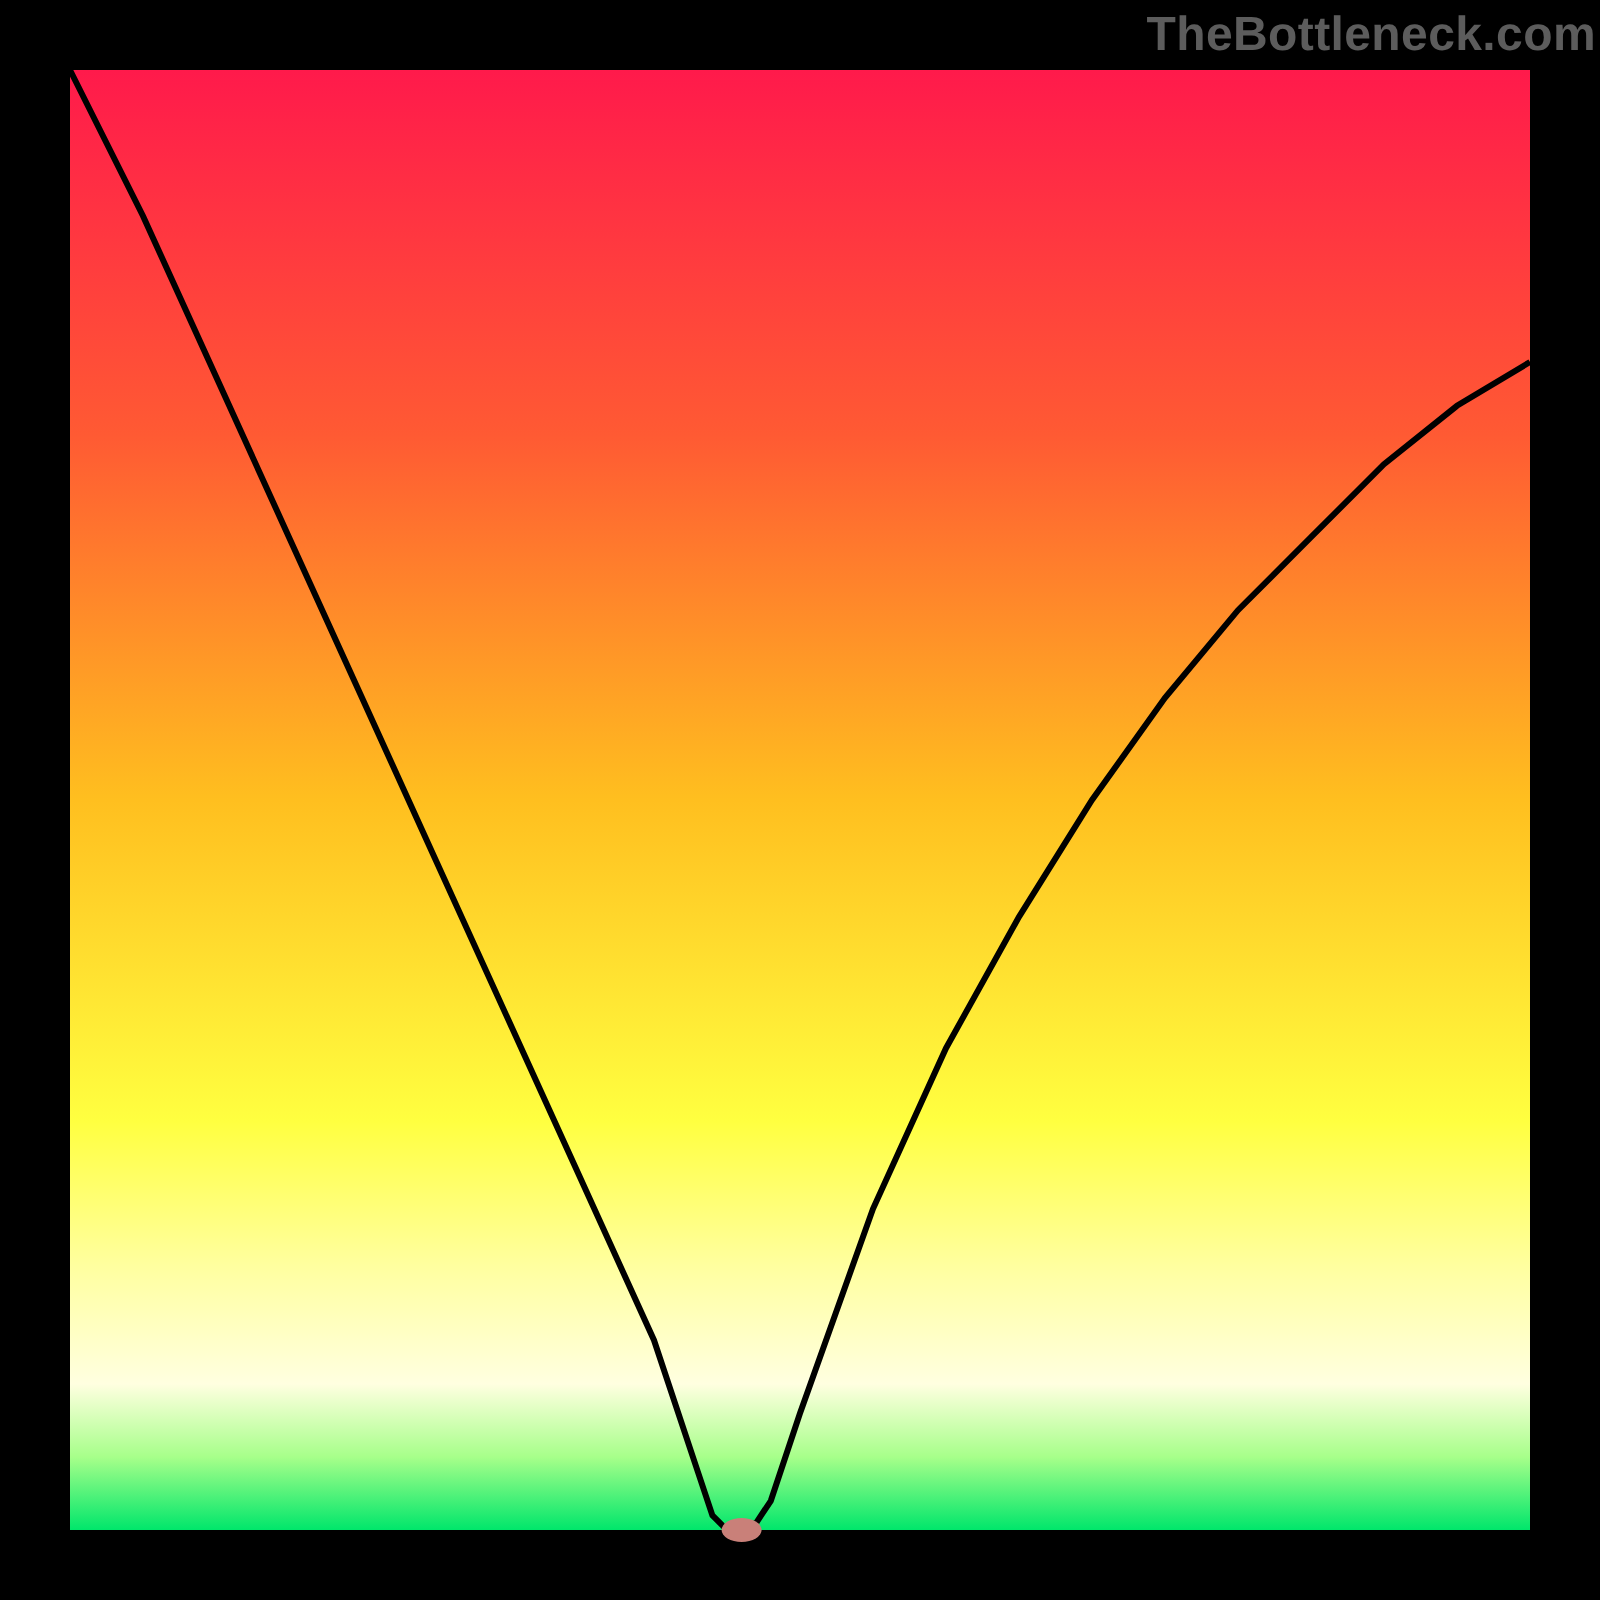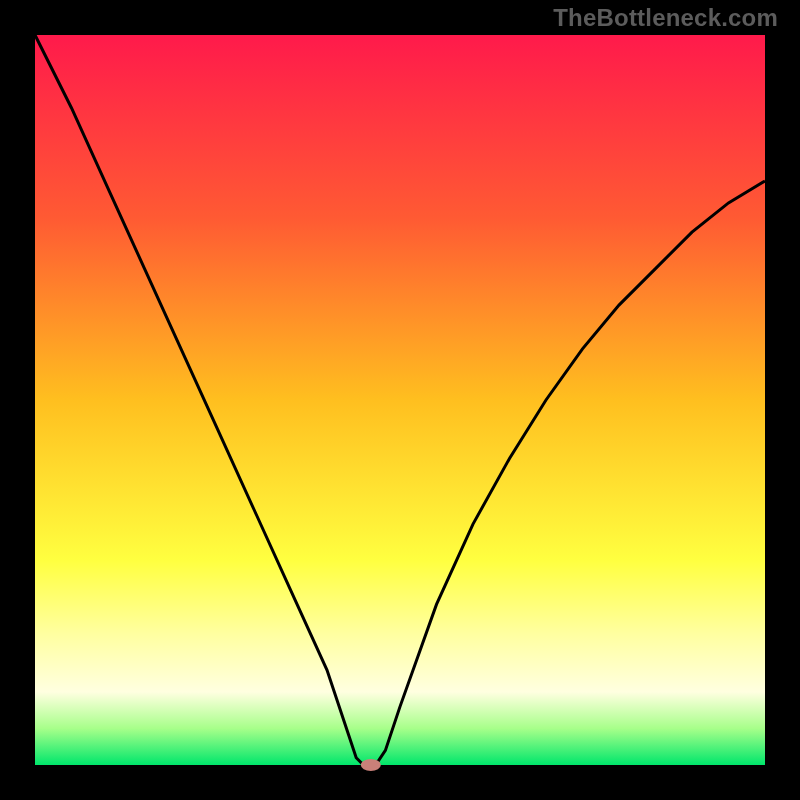--- a/index.html
+++ b/index.html
@@ -11,21 +11,21 @@
     position: relative;
     font-family: Arial, Helvetica, sans-serif;
   }
   .frame {
     position: absolute;
     inset: 0;
   }
   .watermark {
     position: absolute;
     top: 4px;
-    right: 22px;
+    right: 2px;
     color: #5c5c5c;
     font-size: 24px;
     font-weight: 600;
     letter-spacing: 0.2px;
     z-index: 10;
   }
   svg { display: block; }
 </style>
 </head>
 <body>

